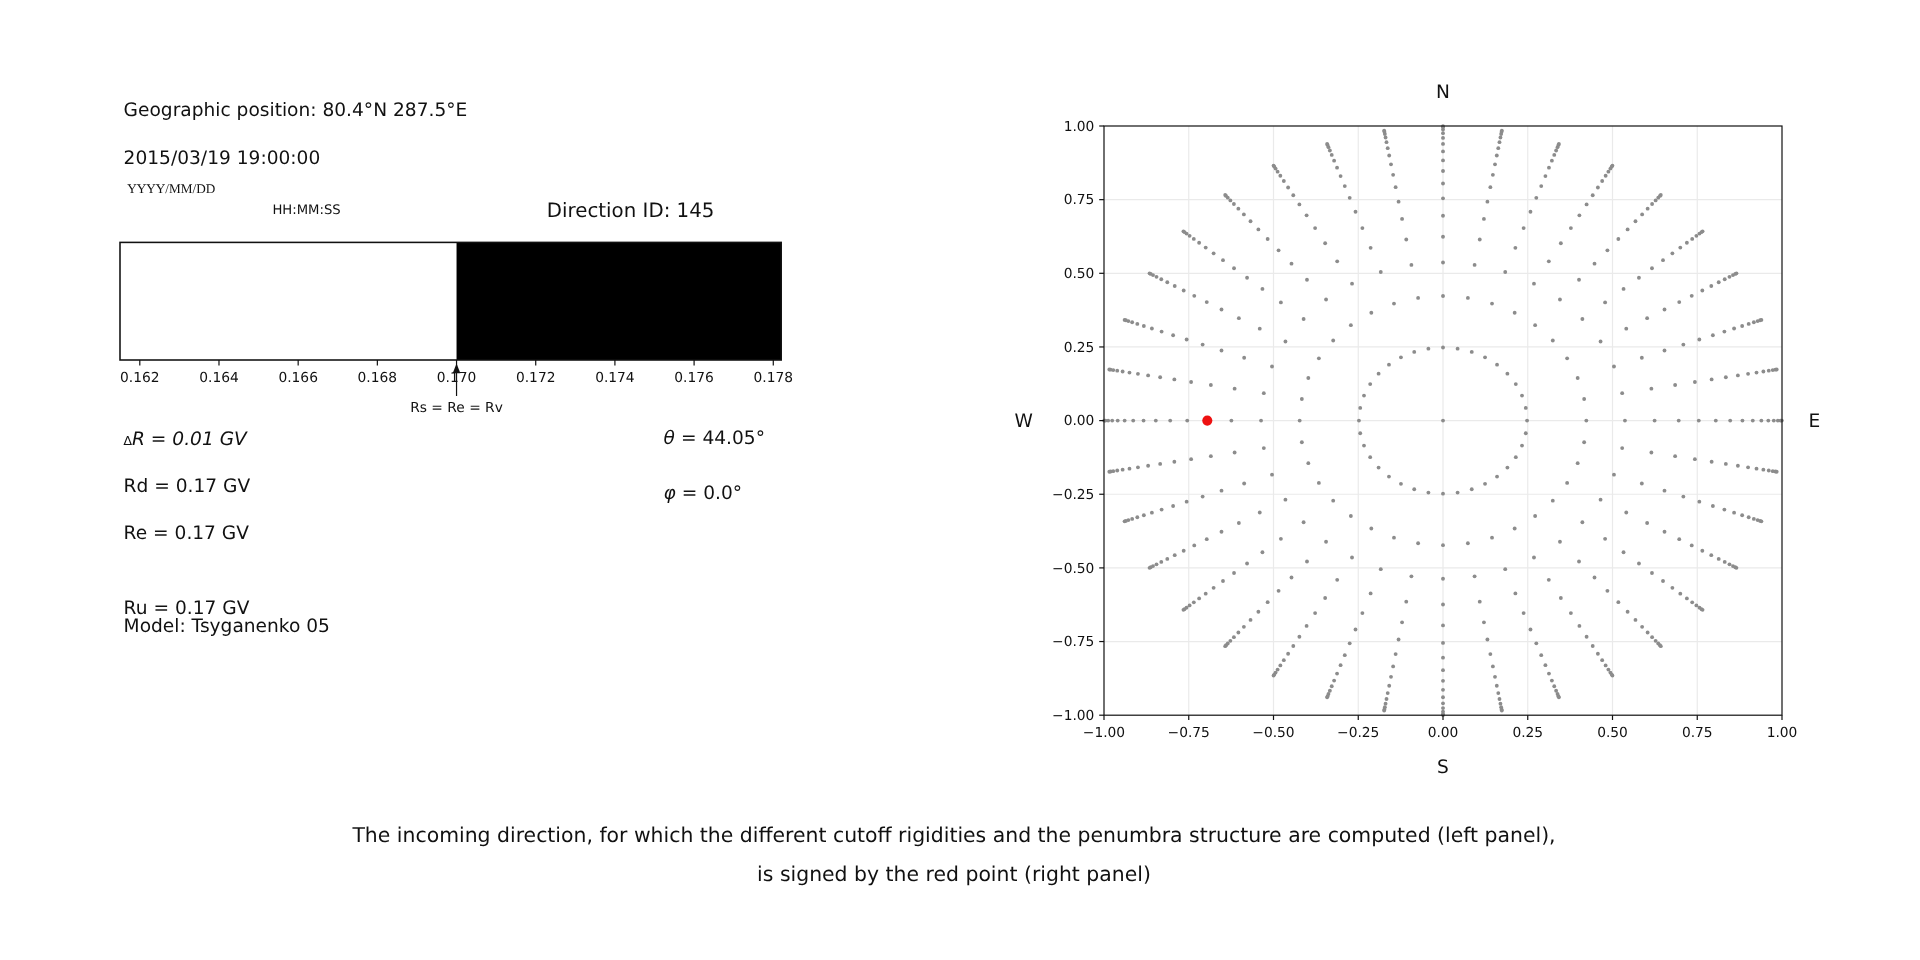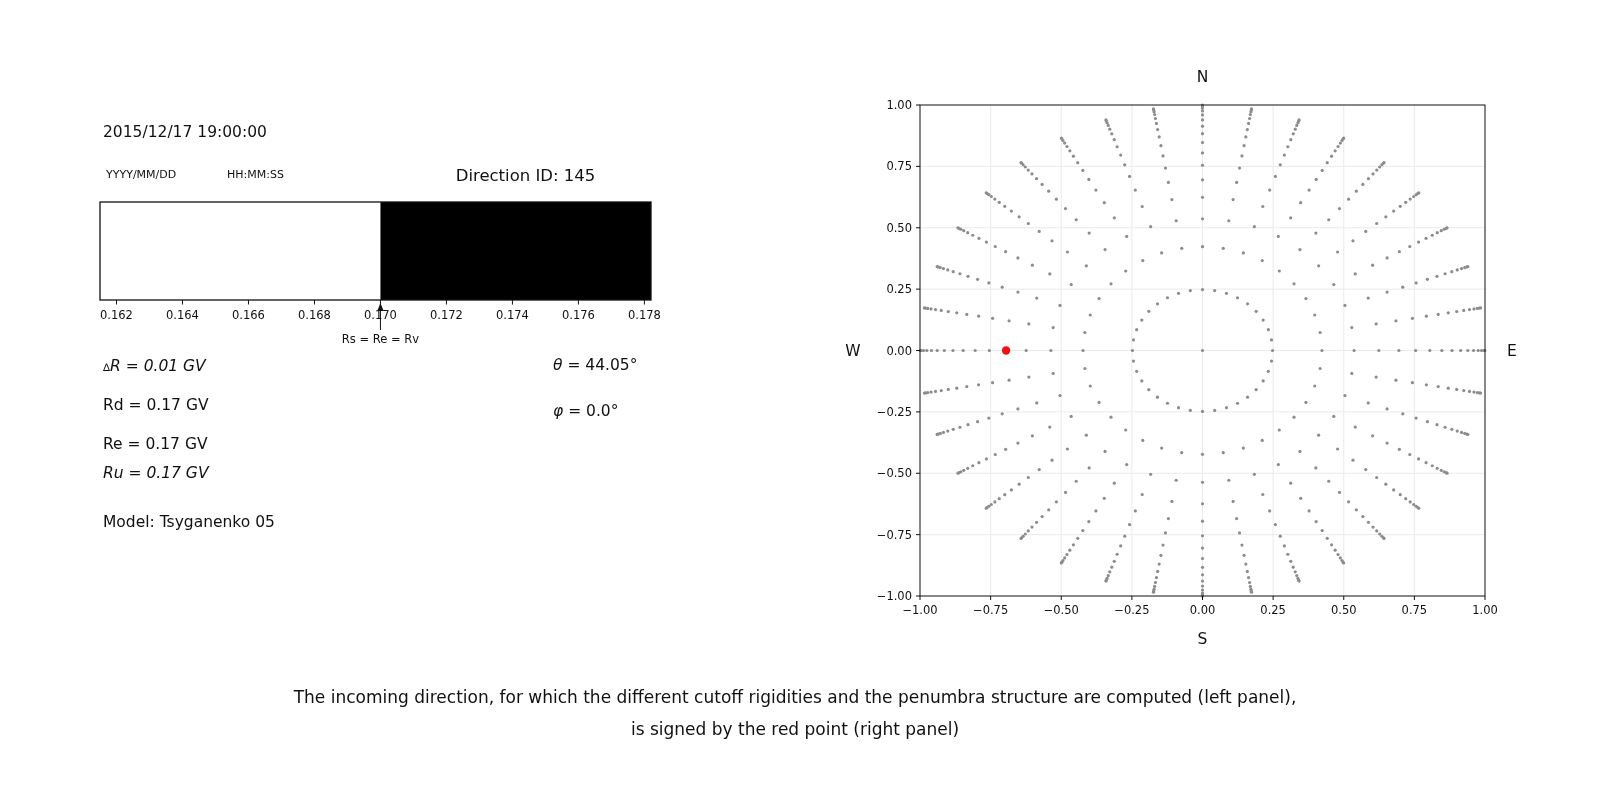--- a/index.html
+++ b/index.html
@@ -15,24 +15,25 @@
   .sym{font-style:italic;font-family:"DejaVu Sans","DejaVu Serif",sans-serif;}
   .caption{position:absolute;left:0;width:1590px;text-align:center;font-size:17px;}
   .iep{position:absolute;left:0;width:1574px;text-align:center;font-size:10.5px;}
   svg text{font-family:"DejaVu Sans","Liberation Sans",sans-serif;fill:#111;}
 </style>
 </head>
 <body>
 
 <div id="canvas">
 
-
-  <div class="abs t15" style="left:103px;top:123px;">2015/12/17 19:00:00</div>
-
-  <div class="abs t11" style="left:106px;top:168px;">YYYY/MM/DD</div>
+  <div class="abs t15" style="left:103px;top:83px;">Geographic position: 80.4°N 287.5°E</div>
+
+  <div class="abs t15" style="left:103px;top:123px;">2015/03/19 19:00:00</div>
+
+  <div class="abs t11" style="left:106px;top:152px;font-family:Liberation Serif, serif;">YYYY/MM/DD</div>
 
   <div class="abs t11" style="left:227px;top:168px;">HH:MM:SS</div>
 
   <div class="abs t16" style="left:400px;top:166px;width:251px;text-align:center;">Direction ID: 145</div>
 
   <div class="abs" style="left:88px;top:195px;">
     <svg id="penumbra-svg" width="580" height="160">
         <rect x="12" y="7" width="280.44910179640755" height="98" fill="#ffffff"></rect>
         <rect x="292.44910179640755" y="7" width="270.55089820359245" height="98" fill="#000000"></rect>
         <rect x="12" y="7" width="551" height="98" fill="none" stroke="#111111" stroke-width="1.3"></rect>
@@ -56,21 +57,21 @@
         <text x="556.4011976047902" y="123.5" text-anchor="middle" font-size="11.5px">0.178</text>
         <line x1="292.44910179640755" y1="135" x2="292.44910179640755" y2="109" stroke="#111" stroke-width="1"></line>
         <polygon points="289.24910179640756,116 295.64910179640754,116 292.44910179640755,108" fill="#111"></polygon>
         <text x="292.44910179640755" y="148" text-anchor="middle" font-size="11.5px">Rs = Re = Rv</text>
       </svg>
   </div>
 
   <div class="abs t15" style="left:103px;top:357px;font-style:italic;"><span class="delta">∆</span><span>R = 0.01 GV</span></div>
   <div class="abs t15" style="left:103px;top:396px;">Rd = 0.17 GV</div>
   <div class="abs t15" style="left:103px;top:435px;">Re = 0.17 GV</div>
-  <div class="abs t15" style="left:103px;top:464px;font-style:italic;">Ru = 0.17 GV</div>
+  <div class="abs t15" style="left:103px;top:498px;">Ru = 0.17 GV</div>
   <div class="abs t15" style="left:103px;top:513px;">Model: Tsyganenko 05</div>
 
   <div class="abs t15" style="left:553px;top:356px;"><span class="sym">θ</span><span> = 44.05°</span></div>
   <div class="abs t15" style="left:553px;top:402px;"><span class="sym">φ</span><span> = 0.0°</span></div>
 
   <div class="abs" style="left:830px;top:40px;">
     <svg id="direction-svg" width="700" height="620">
         <line x1="160.625" y1="65" x2="160.625" y2="556" stroke="#eaeaea" stroke-width="1"></line>
         <line x1="90" y1="494.625" x2="655" y2="494.625" stroke="#eaeaea" stroke-width="1"></line>
         <line x1="231.25" y1="65" x2="231.25" y2="556" stroke="#eaeaea" stroke-width="1"></line>

